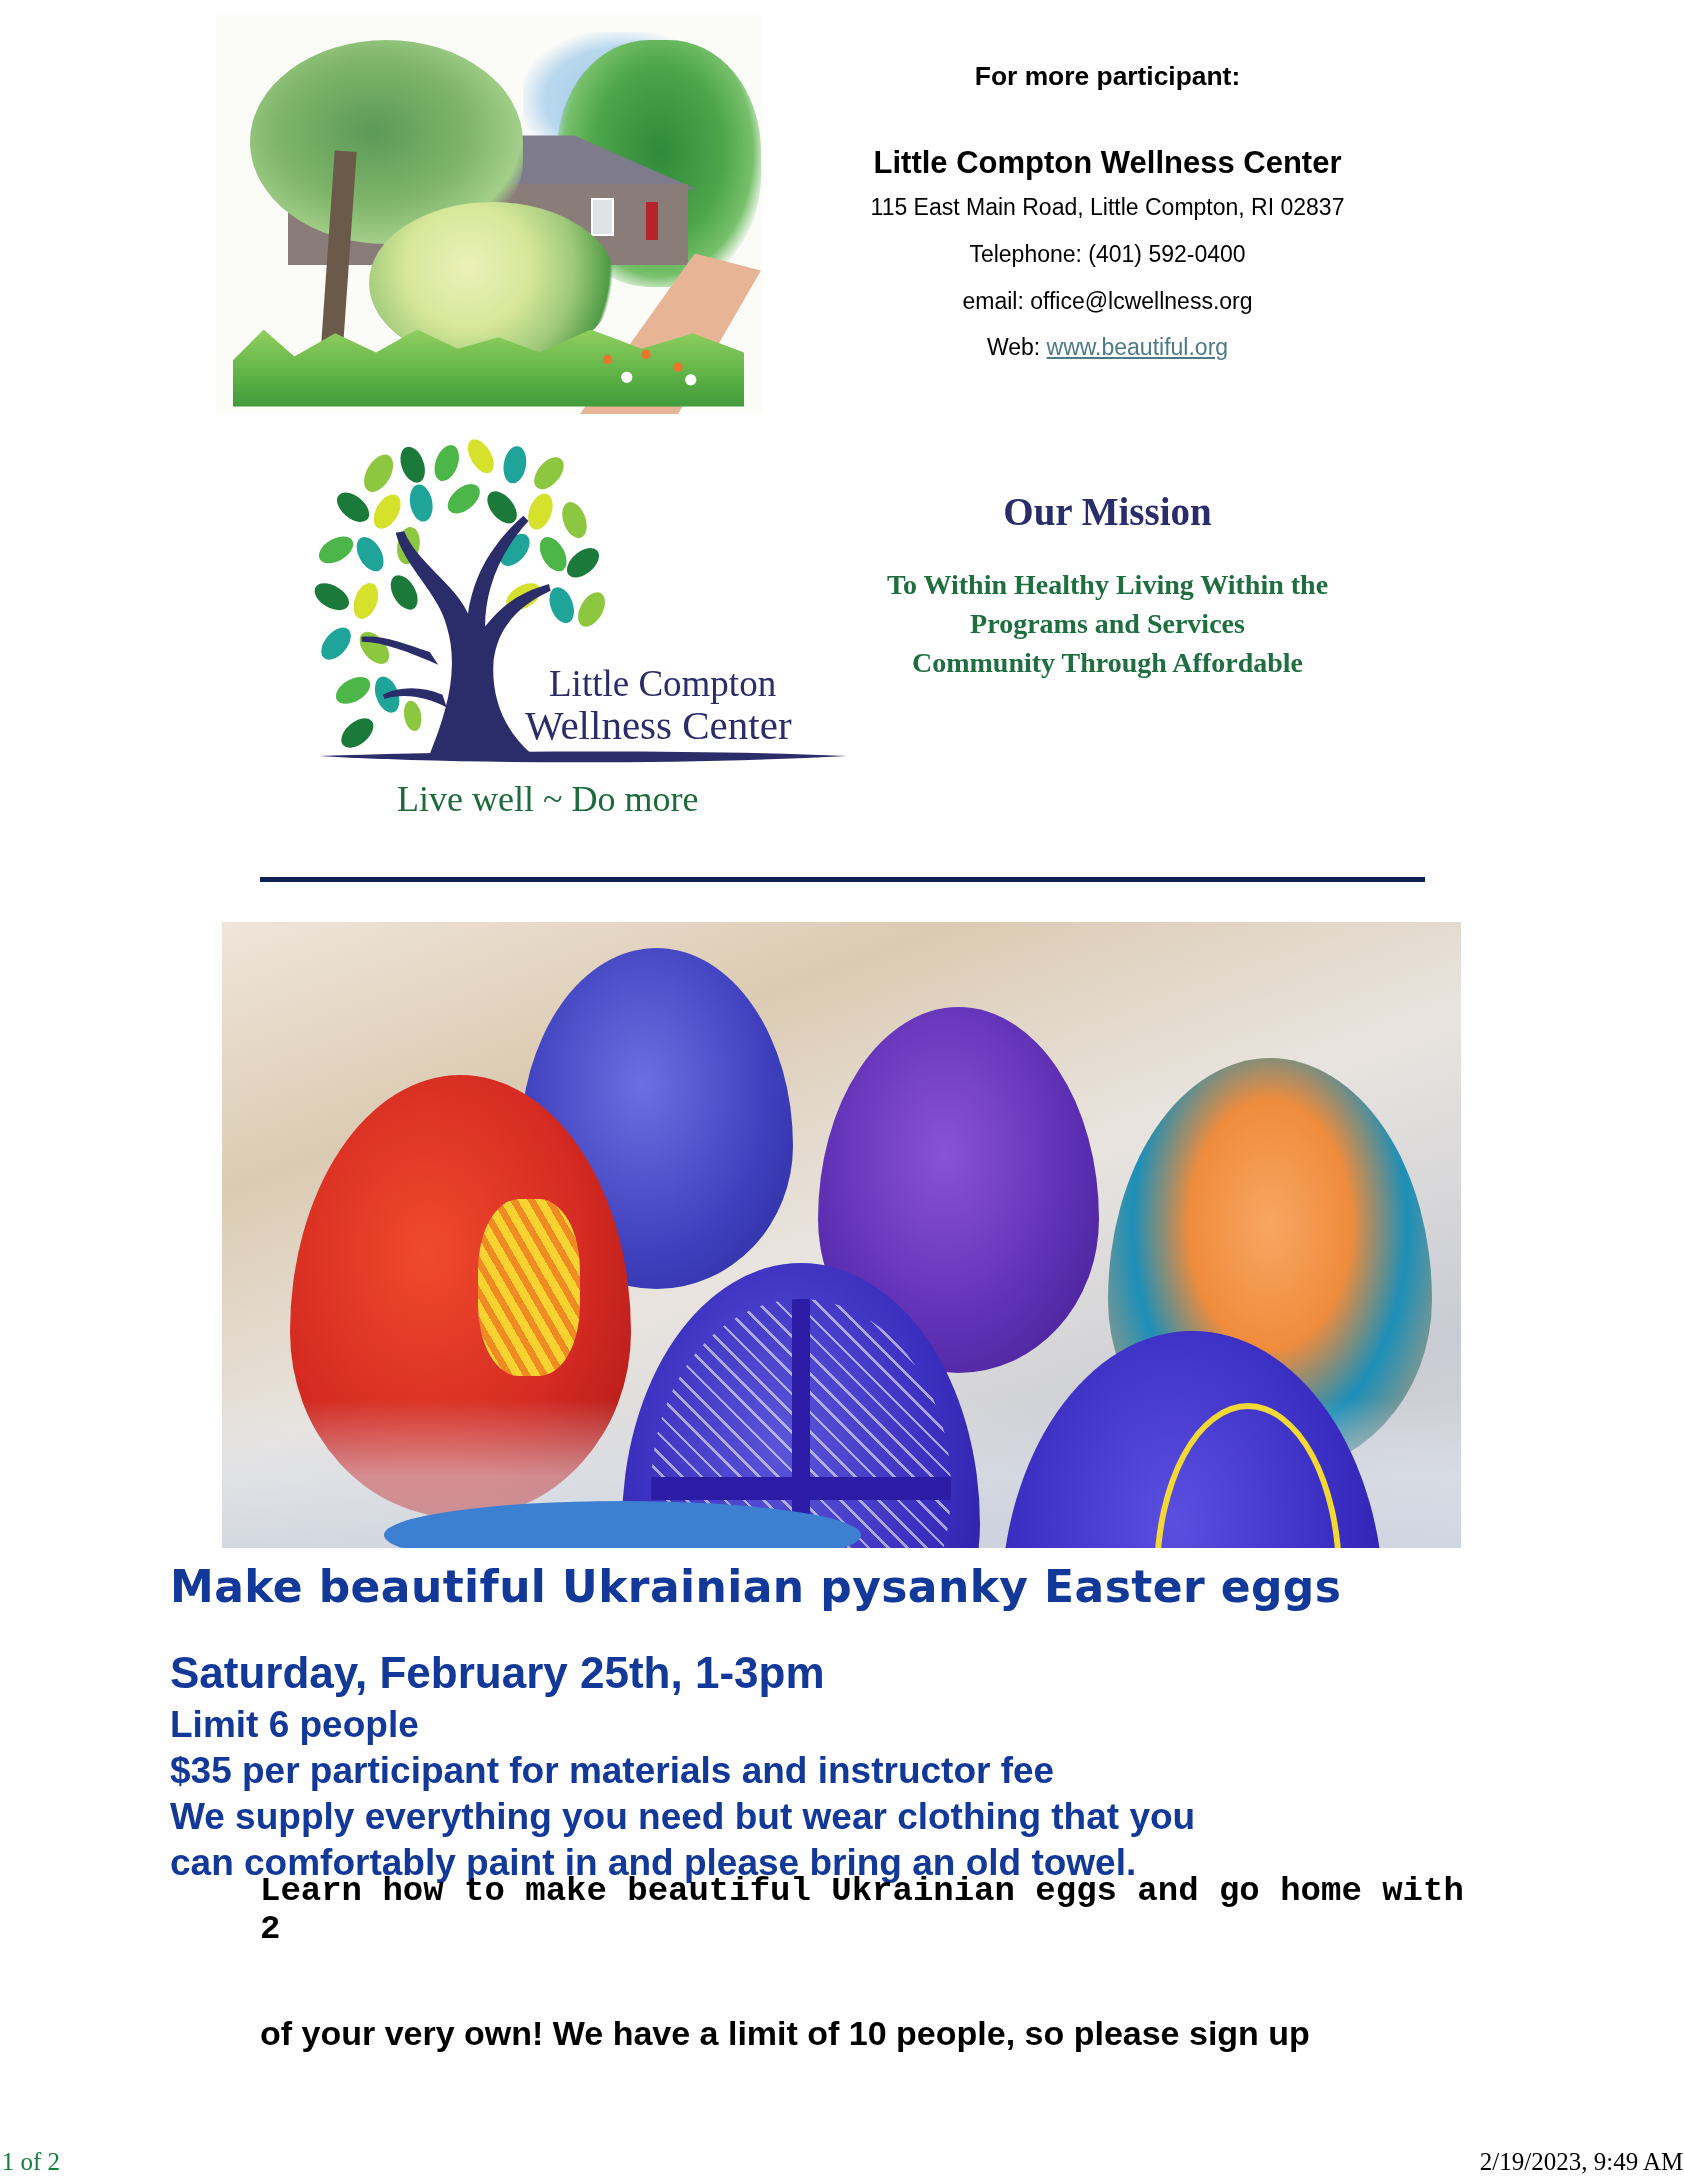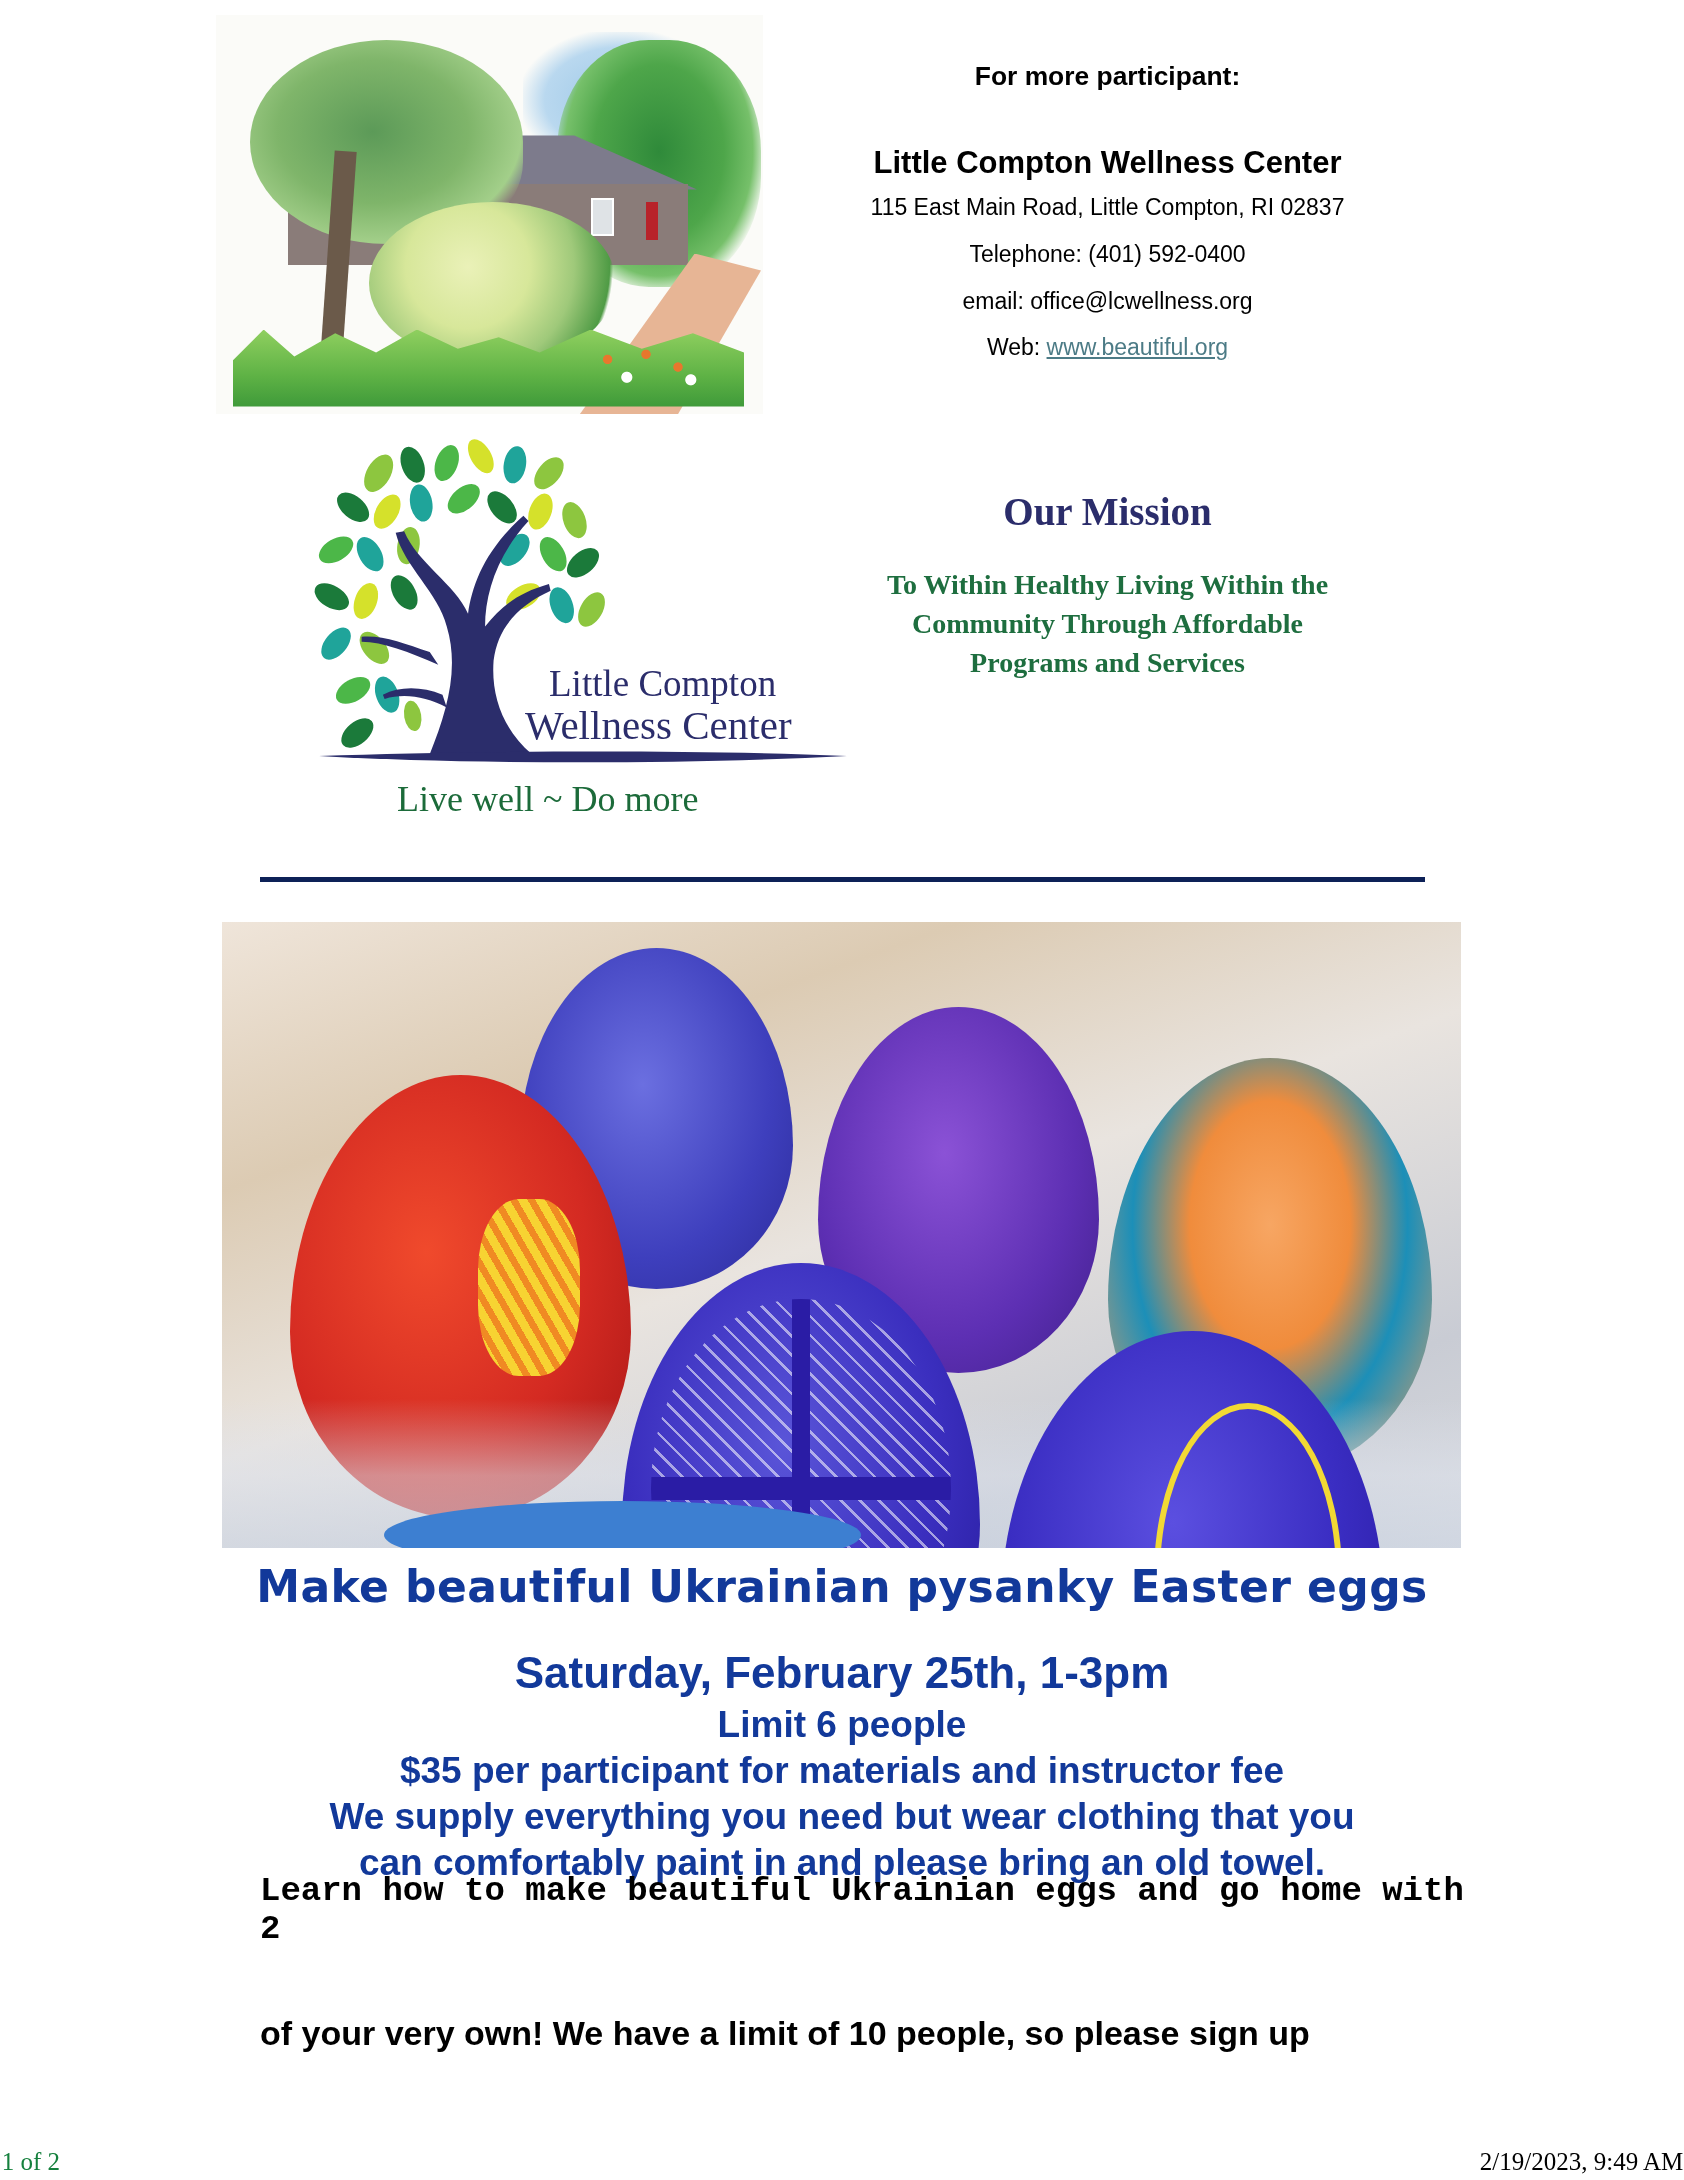--- a/index.html
+++ b/index.html
@@ -59,21 +59,21 @@
   .egg.blue-front::after { content: ""; position: absolute; inset: 8%; border-radius: inherit; background:
       linear-gradient(90deg, transparent 47%, #2a1ca5 47% 53%, transparent 53%),
       linear-gradient(0deg, transparent 47%, #2a1ca5 47% 53%, transparent 53%),
       repeating-linear-gradient(45deg, rgba(255,255,255,0.55) 0 2.6px, transparent 2.6px 13.6px); border-radius: 50%; }
   .egg.violet { left: 779px; top: 409px; width: 383px; height: 477px; background: radial-gradient(ellipse at 45% 40%, #5b4fe0 0%, #3a2dc2 55%, #25179c 100%); }
   .egg.violet::after { content: ""; position: absolute; left: 40%; top: 15%; width: 46%; height: 70%; border: 6.8px solid #f2d934; border-radius: 50% 50% 40% 40%; background: radial-gradient(ellipse at 70% 70%, #c0288f 0 22%, transparent 24%); }
   .tray { position: absolute; left: 0; top: 477px; width: 100%; height: 170px; background: linear-gradient(180deg, rgba(255,255,255,0) 0%, rgba(220,225,235,0.55) 45%, rgba(200,210,225,0.65) 100%); }
   .tray-blue { position: absolute; left: 162px; top: 579px; width: 477px; height: 68px; border-radius: 50%; background: #3d7fd1; }
 
   
-  .event { position: absolute; left: 170px; width: 1344px; text-align: center; color: #12399a; }
+  .event { position: absolute; left: 170px; width: 1344px; color: #12399a; }
   .event.title { top: 1561px; font-family: "DejaVu Sans", sans-serif; font-weight: bold; font-size: 44px; letter-spacing: 0.4px; }
   .event.date { top: 1648px; font-weight: bold; font-size: 44px; }
   .event.limit { top: 1704px; font-weight: bold; font-size: 37px; }
   .event.price { top: 1750px; font-weight: bold; font-size: 37px; }
   .event.supply1 { top: 1796px; font-weight: bold; font-size: 37px; }
   .event.supply2 { top: 1842px; font-weight: bold; font-size: 37px; }
 
   .body-text { position: absolute; left: 260px; width: 1210px; font-weight: bold; font-size: 34px; color: #000; }
   .body-text.l1 { top: 1872px; font-family: Liberation Mono, monospace; }
   .body-text.l2 { top: 2014px; }
@@ -157,22 +157,22 @@
   </svg>
   <div class="logo-line1">Little Compton</div>
   <div class="logo-line2">Wellness Center</div>
   <div class="logo-tagline">Live well ~ Do more</div>
 </div>
 
 <div class="mission">
   <div class="m-title">Our Mission</div>
   <div class="m-text">
     <div>To Within Healthy Living Within the</div>
+    <div>Programs and Services</div>
     <div>Community Through Affordable</div>
-    <div>Programs and Services</div>
   </div>
 </div>
 
 <div class="divider"></div>
 
 <div class="egg-photo">
   <div class="egg blue-back"></div>
   <div class="egg purple-back"></div>
   <div class="egg orange"></div>
   <div class="egg red"></div>

